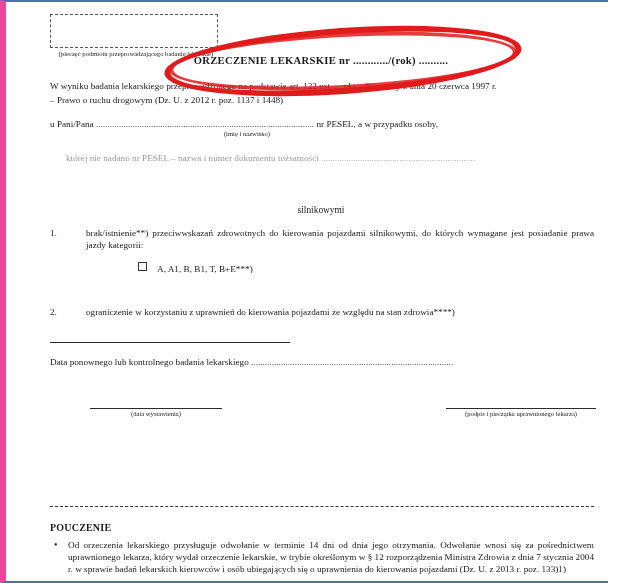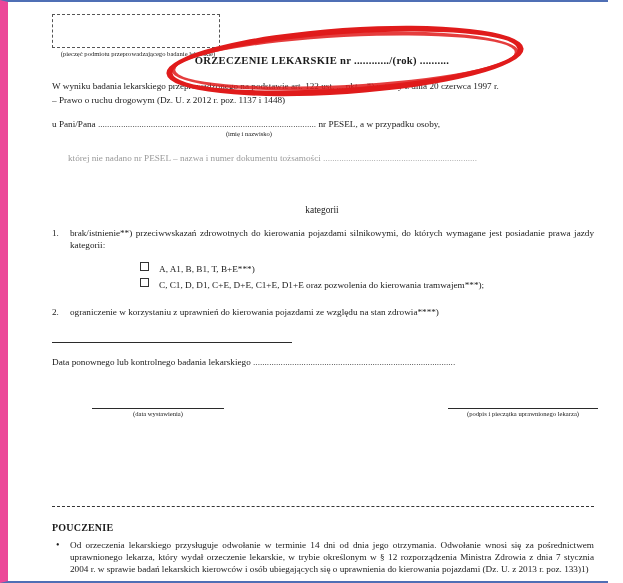--- a/index.html
+++ b/index.html
@@ -12,21 +12,21 @@
     background: #ffffff;
     font-family: "Liberation Serif", serif;
     overflow: hidden;
   }
   .page {
     position: relative;
     width: 608px;
     height: 583px;
     background: #ffffff;
     box-sizing: border-box;
-    border-left: 8px solid #ec4899;
+    border-left: 6px solid #ec4899;
     border-top: 2px solid #4f6fb5;
     border-bottom: 2px solid #4f6fb5;
   }
   .sheet {
     position: absolute;
     left: 36px;
     top: 6px;
     right: 8px;
     bottom: 0;
     font-size: 9.2px;
@@ -108,21 +108,21 @@
     left: 8px;
     right: 6px;
   }
   .item .num {
     position: absolute;
     left: 0;
     top: 0;
     width: 16px;
   }
   .item .body {
-    margin-left: 18px;
+    margin-left: 36px;
     text-align: justify;
   }
   .i1 { top: 219px; }
   .i2 { top: 298px; }
 
   .chk-row {
     position: absolute;
     left: 56px;
     right: 6px;
     padding-left: 40px;
@@ -263,33 +263,30 @@
 
     <div class="title">ORZECZENIE LEKARSKIE nr ............/(rok) ..........</div>
 
     <div class="para p1">W wyniku badania lekarskiego przeprowadzonego na podstawie art. 122 ust. ... pkt ...*) ustawy  z dnia 20 czerwca 1997 r.</div>
     <div class="para p2">– Prawo o ruchu drogowym (Dz. U. z 2012 r. poz. 1137 i 1448)</div>
 
     <div class="line-pana">u Pani/Pana ............................................................................................... nr PESEL, a w przypadku osoby,</div>
     <div class="caption-imie">(imię i nazwisko)</div>
     <div class="line-pesel">której nie nadano nr PESEL – nazwa i numer dokumentu tożsamości ...................................................................</div>
 
-    <div class="stwierdzam">kategorii</div>
+    <div class="stwierdzam">silnikowymi</div>
 
     <div class="item i1">
       <span class="num">1.</span>
       <div class="body">brak/istnienie**) przeciwwskazań zdrowotnych do kierowania pojazdami silnikowymi, do których wymagane jest posiadanie prawa jazdy kategorii:</div>
     </div>
 
     <div class="chk-row c1">
       <span class="chk"></span><span>A, A1, B, B1, T, B+E***)</span>
     </div>
-    <div class="chk-row c2">
-      <span class="chk"></span><span>C, C1, D, D1, C+E, D+E, C1+E, D1+E oraz pozwolenia do kierowania tramwajem***);</span>
-    </div>
 
     <div class="item i2">
       <span class="num">2.</span>
       <div class="body">ograniczenie w korzystaniu z uprawnień do kierowania pojazdami ze względu na stan zdrowia****)</div>
     </div>
 
     <div class="rule r1"></div>
 
     <div class="date-line">Data ponownego lub kontrolnego badania lekarskiego ........................................................................................</div>
 

